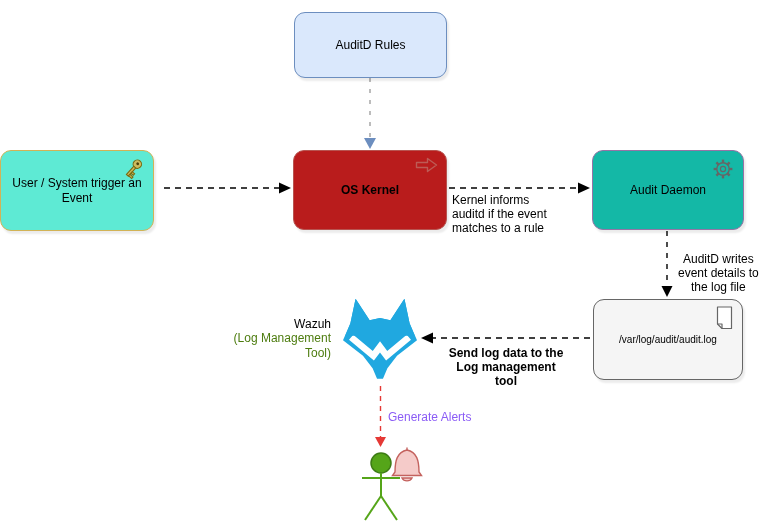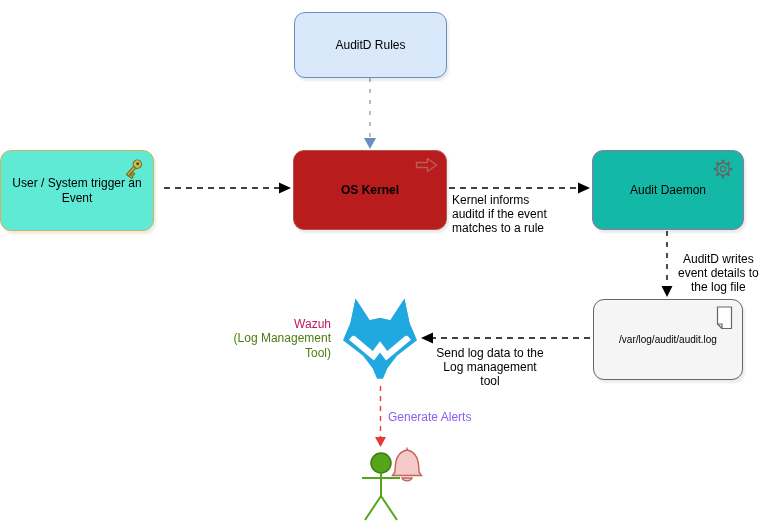--- a/index.html
+++ b/index.html
@@ -18,24 +18,24 @@
   .n-rules{left:294px;top:12px;width:151px;height:64px;background:#dae8fc;border-color:#6c8ebf;align-items:center;}
   .n-user{left:0;top:150px;width:152px;height:79px;background:#5eead4;border-color:#d2b356;}
   .n-kernel{left:293px;top:150px;width:152px;height:78px;background:#b91c1c;border-color:#b85450;font-weight:bold;}
   .n-daemon{left:592px;top:150px;width:150px;height:78px;background:#14b8a6;border-color:#9673a6;}
   .n-log{left:593px;top:299px;width:148px;height:79px;background:#f5f5f5;border-color:#666666;font-size:10px;}
   .edge-label{position:absolute;z-index:3;white-space:pre-line;line-height:1.18;}
   .el-rules{left:380px;top:100px;text-align:left;}
   .el-user{left:170px;top:196px;width:96px;text-align:center;}
   .el-kernel{left:452px;top:193px;width:120px;}
   .el-daemon{left:678px;top:244px;text-align:center;margin-top:8px;}
-  .el-log{left:420px;top:346px;width:140px;text-align:center;}
+  .el-log{left:436px;top:346px;width:140px;text-align:center;font-weight:bold;}
   .el-alert{left:388px;top:410px;color:#8b5cf6;}
   .wazuh-label{position:absolute;z-index:3;left:196px;top:317px;width:135px;text-align:right;line-height:1.2;}
-  .wz-title{color:#be185d;white-space:pre-line;}
+  .wz-title{color:#000000;white-space:pre-line;}
   .wz-sub{color:#4d7c0f;white-space:pre-line;}
   .wazuh-logo{position:absolute;z-index:2;left:343px;top:296px;}
 </style>
 </head>
 <body>
 
 <div class="canvas">
 
   <svg class="overlay" width="772" height="530" viewBox="0 0 772 530">
 

